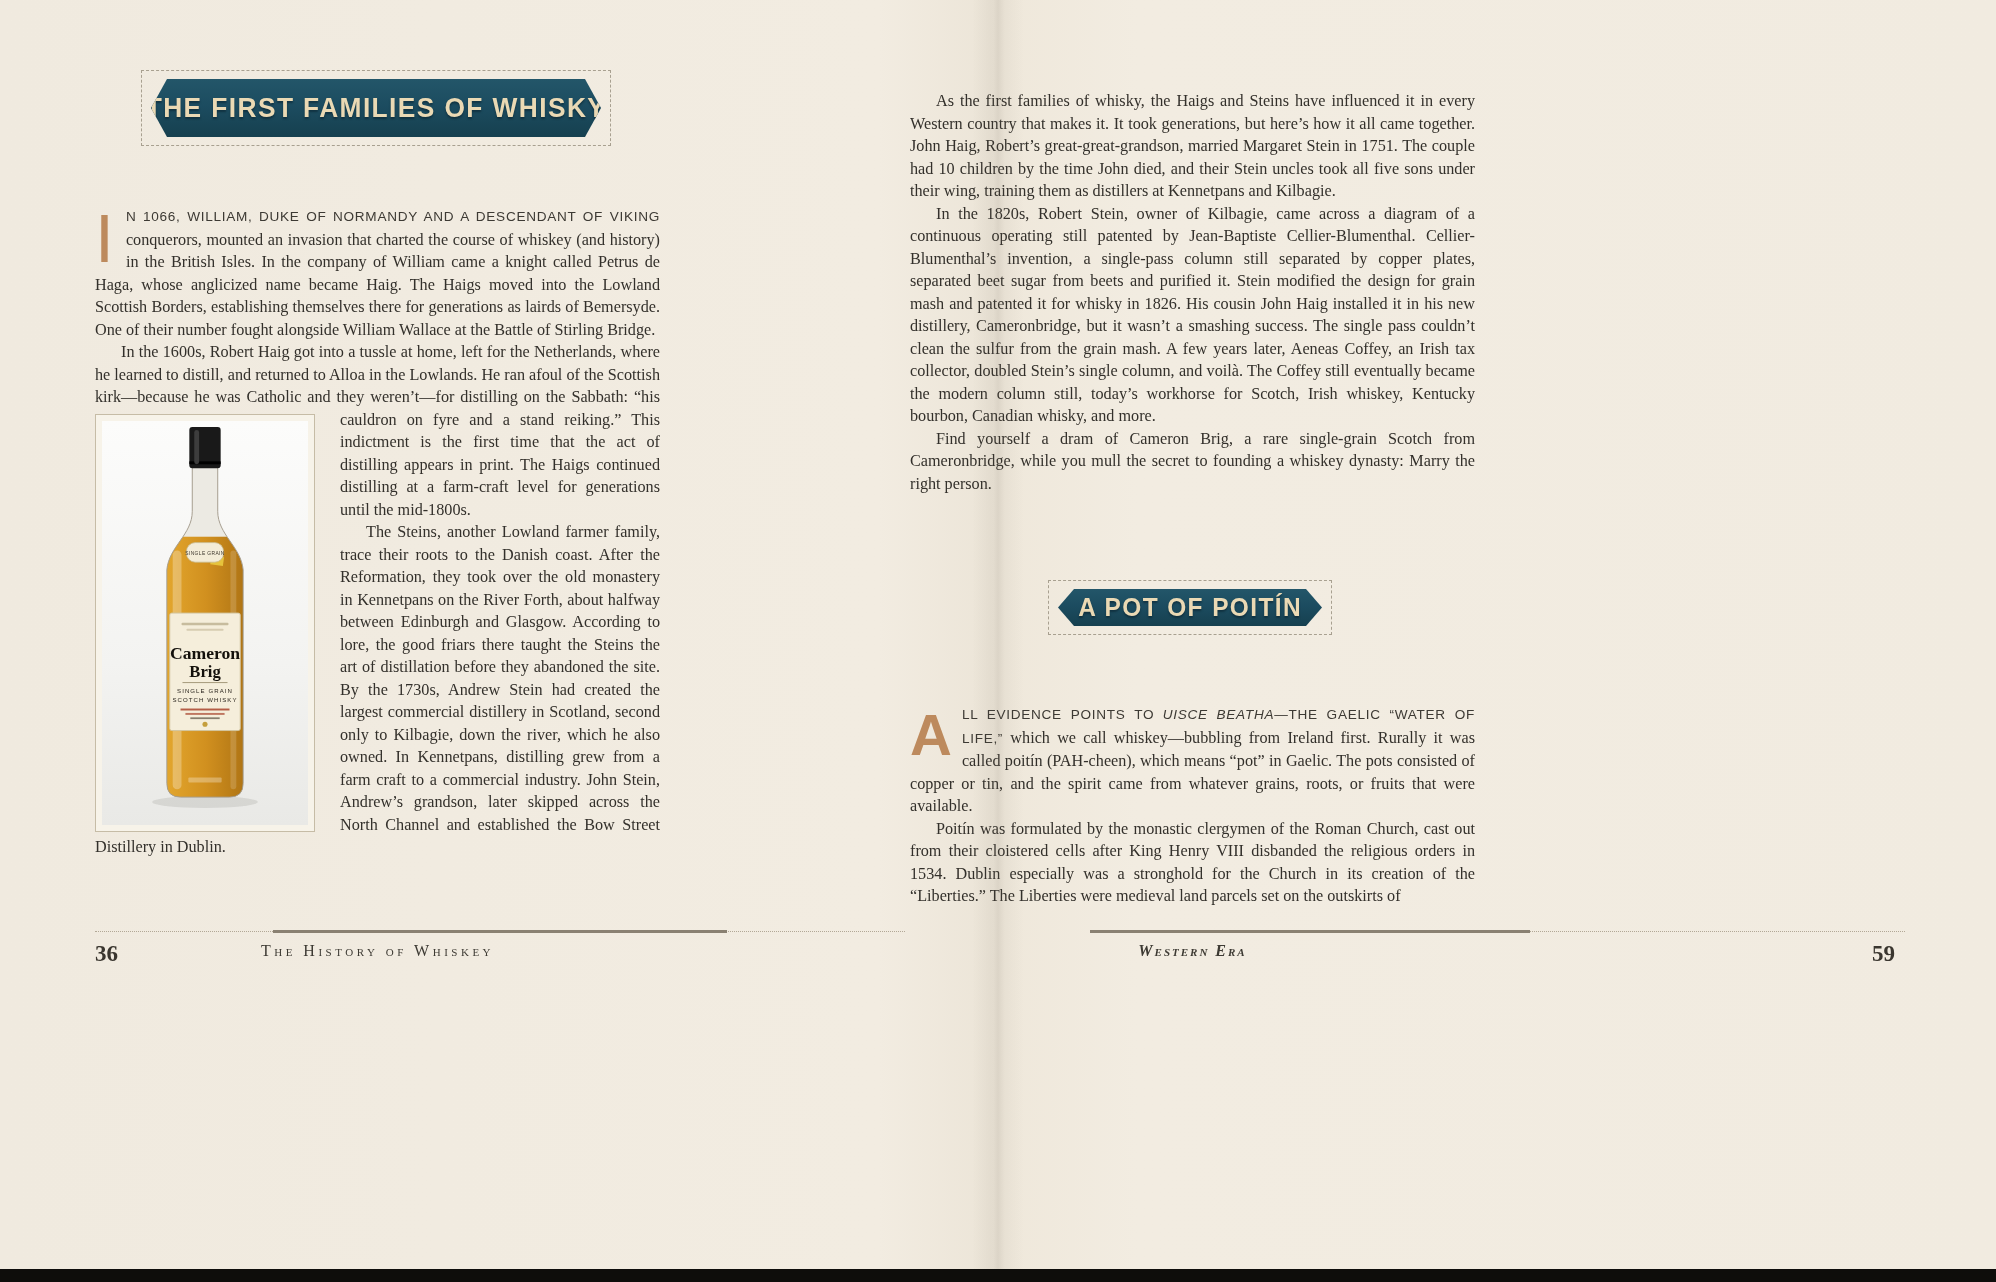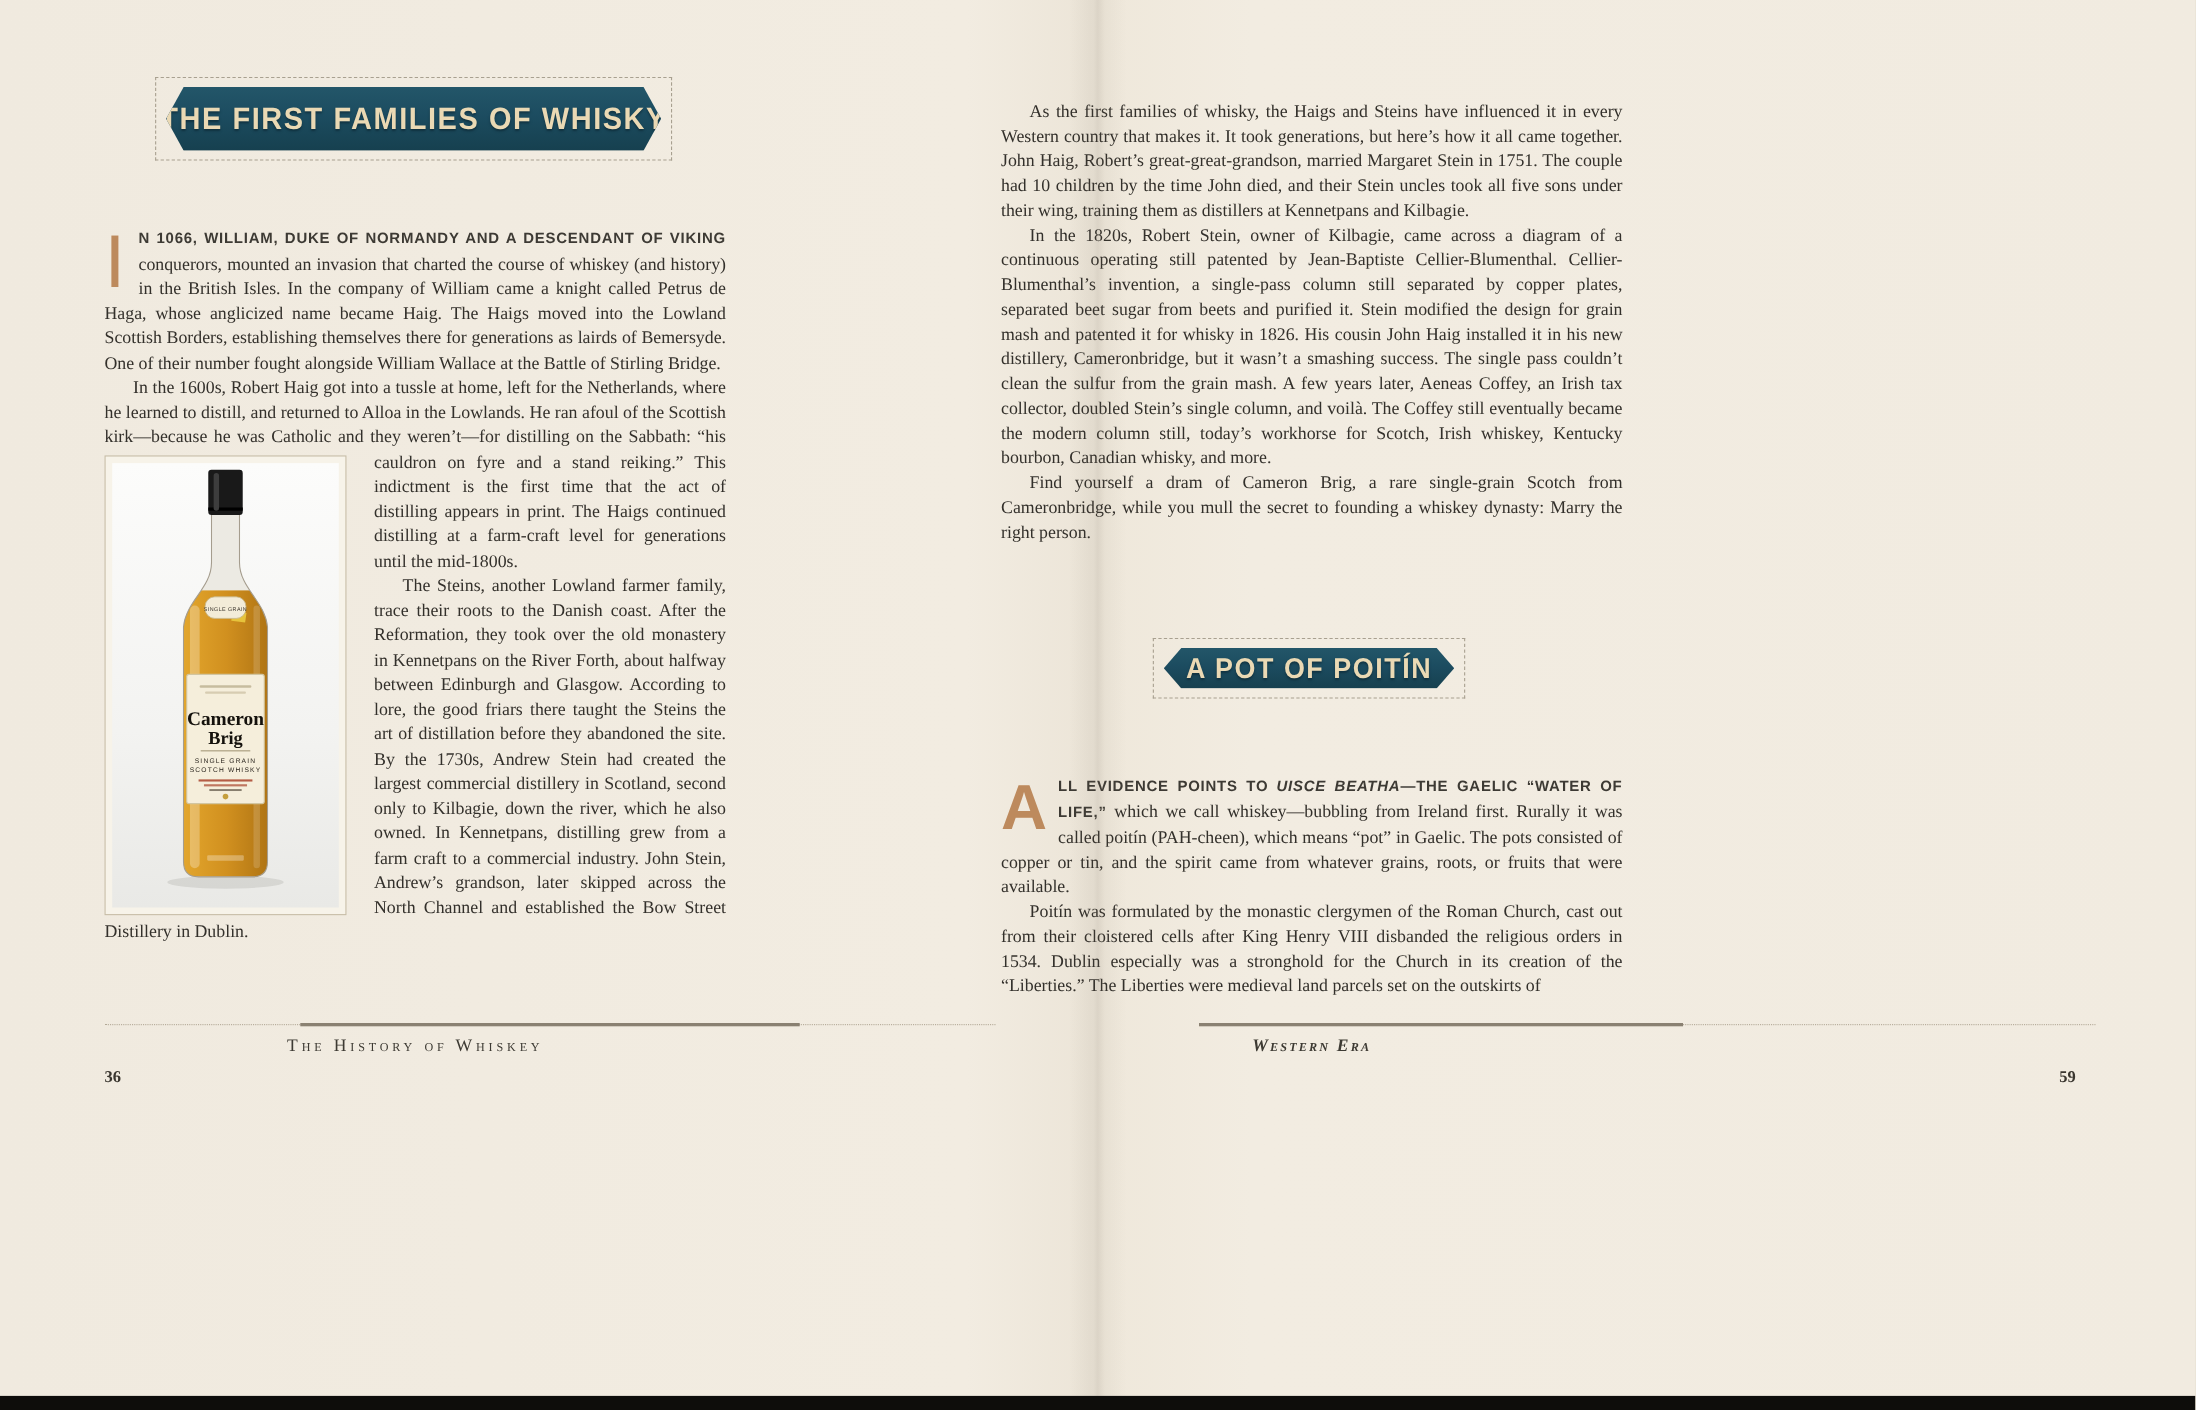--- a/index.html
+++ b/index.html
@@ -44,21 +44,21 @@
     position:absolute; width:565px;
     font-size:16.2px; line-height:22.5px; color:#33302b;
     text-align:justify;
   }
   .col-left { left:95px; top:205px; }
   .col-right-top { left:910px; top:90px; }
   .col-right-bottom { left:910px; top:703px; }
   .par { text-align:justify; }
   .par.indent { text-indent:26px; }
   .lead-caps {
-    font-family:"Liberation Sans", sans-serif; font-size:13.6px; font-weight:700;
+    font-family:"Liberation Sans", sans-serif; font-size:13.6px; font-weight:400;
     letter-spacing:0.7px; color:#3d3a34;
   }
   .lead-caps.ital { font-style:italic; }
   .dropcap {
     float:left; font-family:"Liberation Sans", sans-serif; color:#bd8a5d;
   }
   .dropcap-i { font-weight:400; font-size:68px; line-height:58px; margin:4px 12px 0 0; }
   .dropcap-a { font-weight:700; font-size:58px; line-height:52px; margin:6px 10px 0 0; }
 
   
@@ -75,21 +75,21 @@
 
   
   .footer-rule { position:absolute; top:930px; height:3px; }
   .footer-rule .dots { position:absolute; left:0; right:0; top:1px; border-top:1px dotted #b2a896; }
   .footer-rule .solid { position:absolute; top:0; height:3px; background:#8a8172; }
   .rule-left { left:95px; width:810px; }
   .rule-left .solid { left:22%; width:56%; }
   .rule-right { left:1090px; width:815px; }
   .rule-right .solid { left:0; width:54%; }
   .page-num {
-    position:absolute; top:972px; font-size:15px; font-weight:700; color:#3a362f;
+    position:absolute; top:941px; font-size:23px; font-weight:700; color:#3a362f;
   }
   .page-num-left { left:95px; }
   .page-num-right { left:1872px; }
   .footer-title {
     position:absolute; top:942px; width:565px; text-align:center;
     font-variant:small-caps; letter-spacing:3.5px; font-size:16px; color:#3d3a33;
   }
   .footer-title-left { left:95px; }
   .footer-title-right { left:910px; font-style:italic; font-weight:700; letter-spacing:2px; }
 </style>

